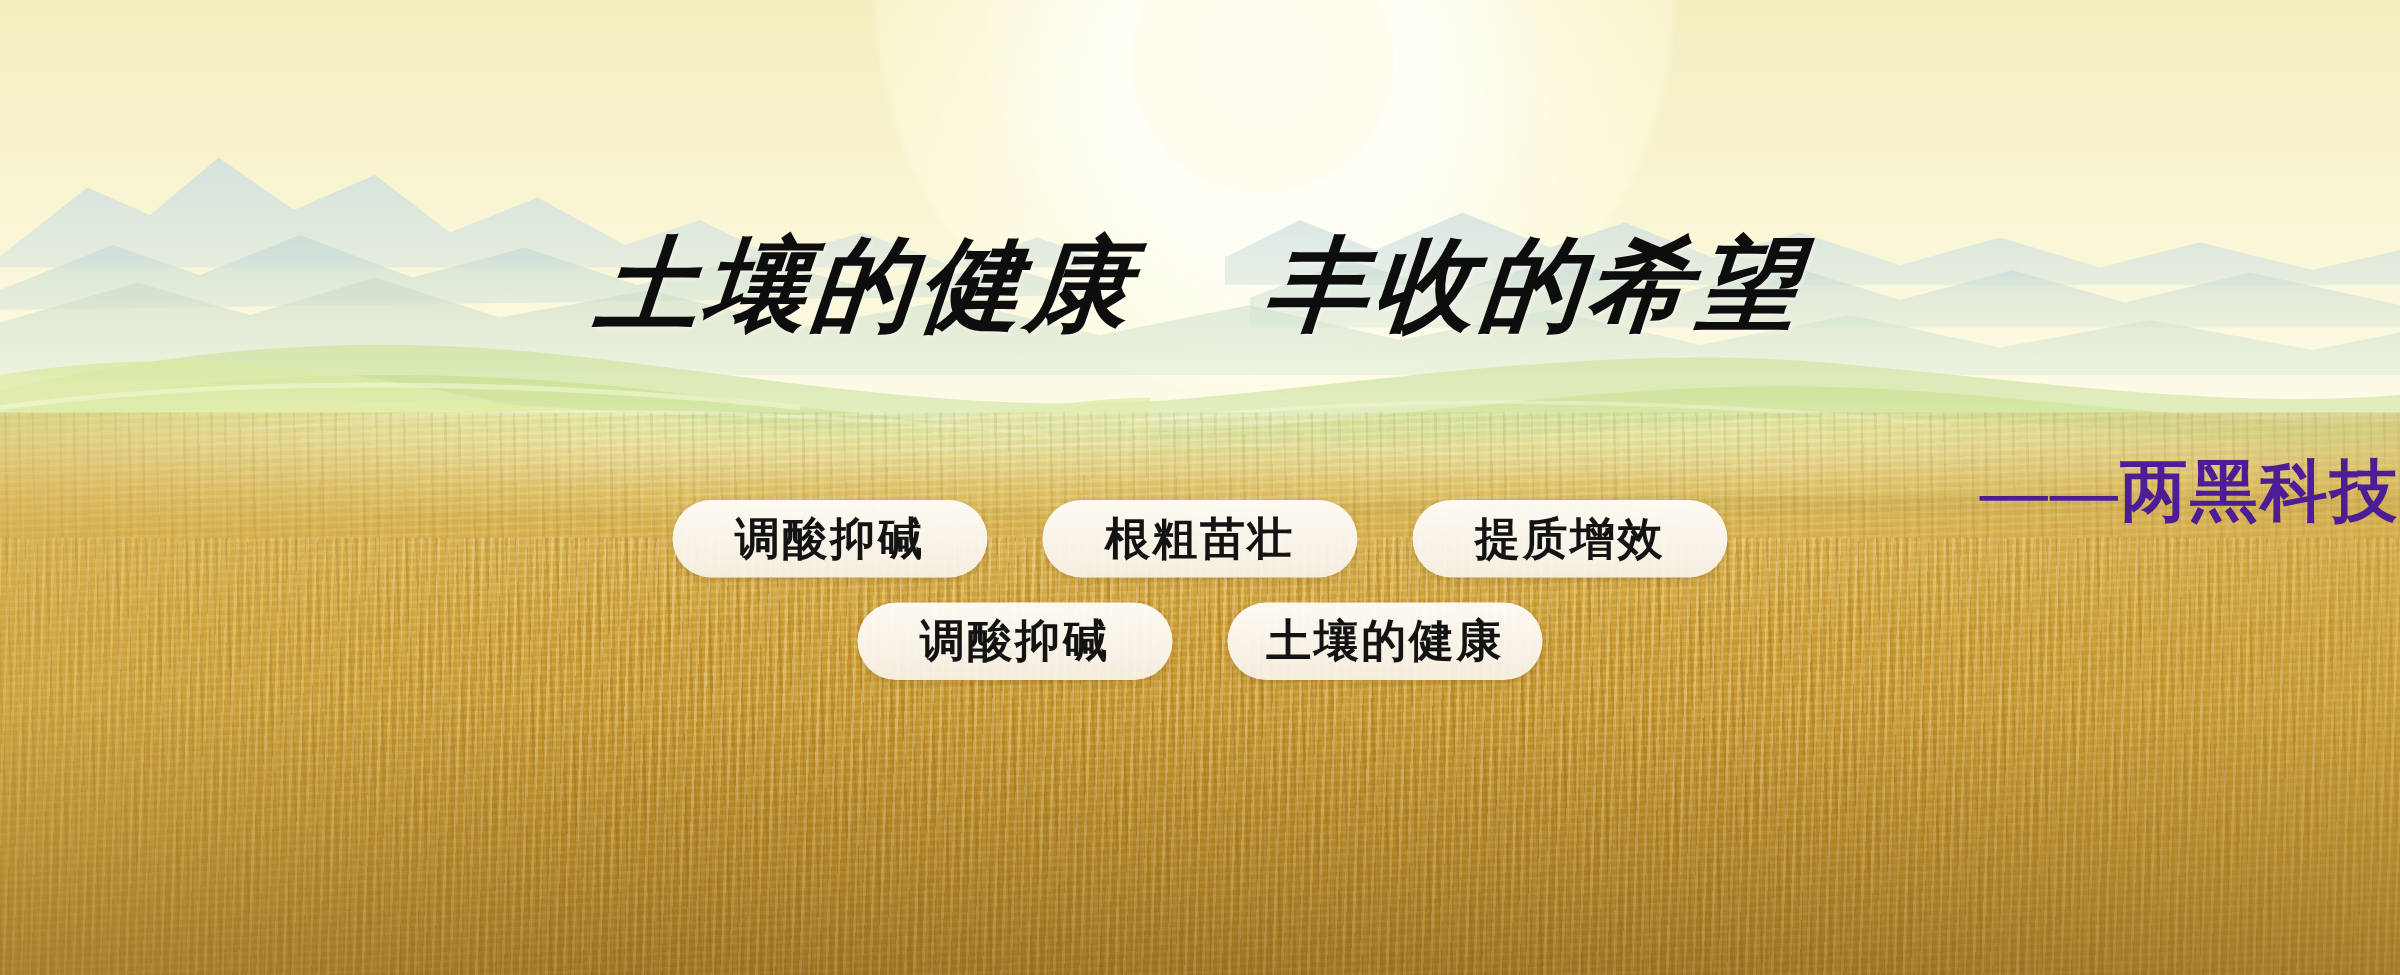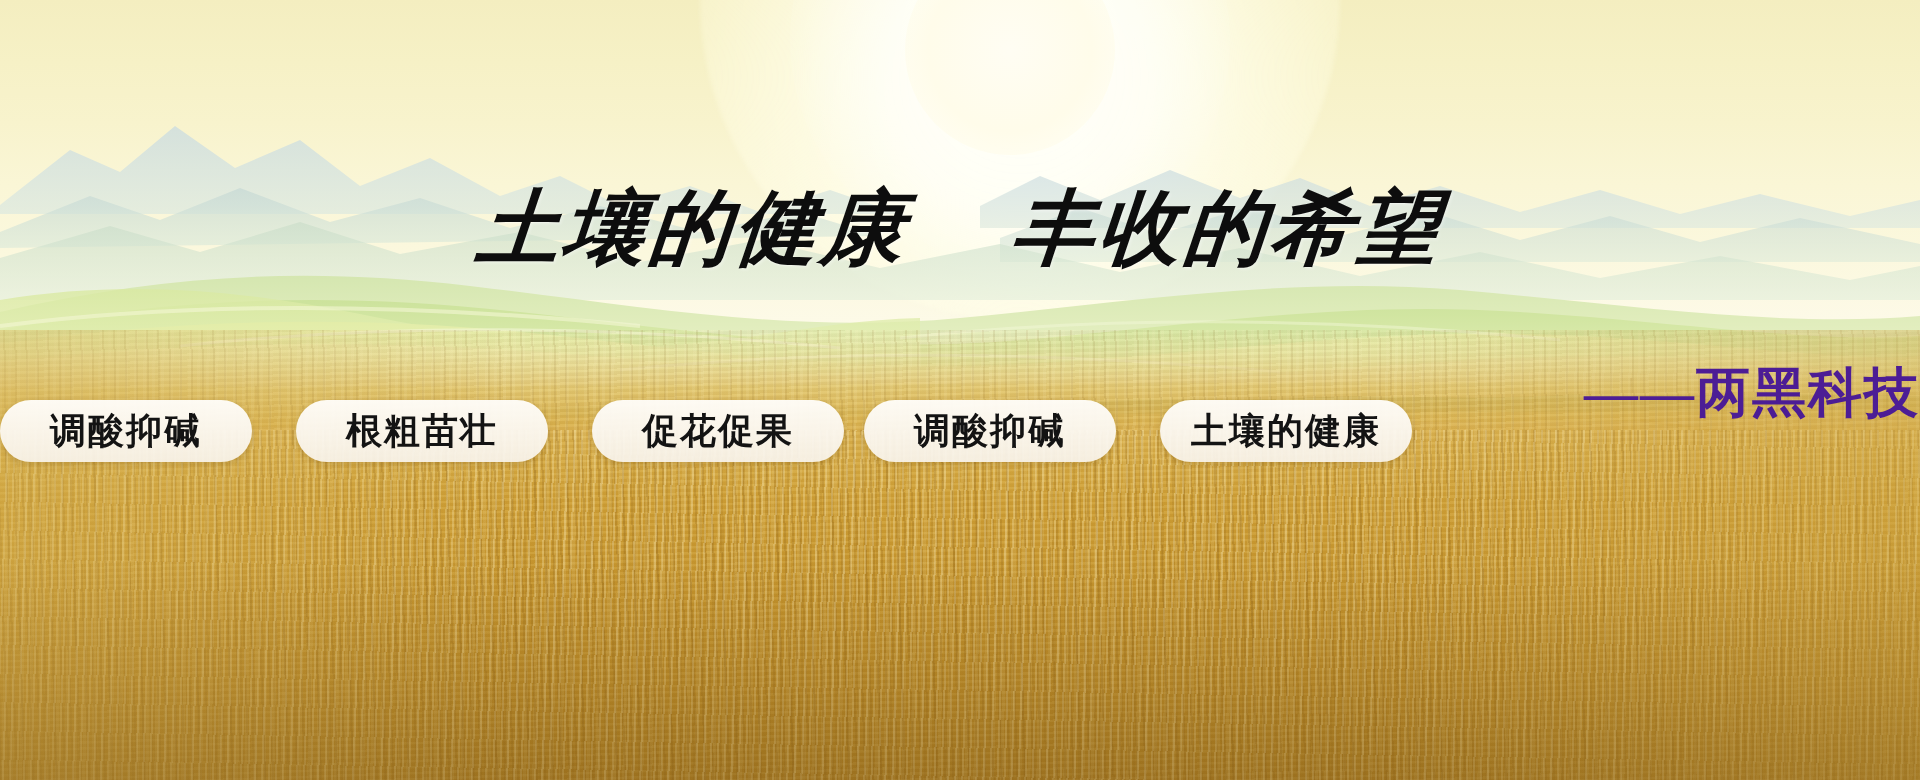--- a/index.html
+++ b/index.html
@@ -145,21 +145,21 @@
     color:#4c1d95;
     letter-spacing:2px;
     white-space:nowrap;
     padding-left:240px;
     box-sizing:border-box;
   }
 
   
   .badges{
     position:absolute;left:0;top:400px;width:1920px;
-    display:flex;flex-direction:row;align-items:center;gap:20px;
+    display:flex;flex-direction:column;align-items:center;gap:20px;
     padding-top:0;
   }
   .badge-row{display:flex;gap:44px;justify-content:center;}
   .badge{
     width:252px;height:62px;
     border-radius:34px;
     background:linear-gradient(180deg,rgba(255,253,249,0.96) 0%,rgba(248,243,234,0.93) 100%);
     box-shadow:0 2px 6px rgba(90,60,10,0.20);
     display:flex;align-items:center;justify-content:center;
     font-family:"Liberation Sans","DejaVu Sans",sans-serif;
@@ -266,21 +266,21 @@
     <span class="gap"></span>
     <span>丰收的希望</span>
   </div>
 
   <div class="signature">——两黑科技</div>
 
   <div class="badges">
     <div class="badge-row">
       <div class="badge">调酸抑碱</div>
       <div class="badge">根粗苗壮</div>
-      <div class="badge">促花促果</div>
+      <div class="badge">提质增效</div>
     </div>
     <div class="badge-row">
       <div class="badge">调酸抑碱</div>
       <div class="badge">土壤的健康</div>
     </div>
   </div>
 
 </div>
 
 </body></html>

